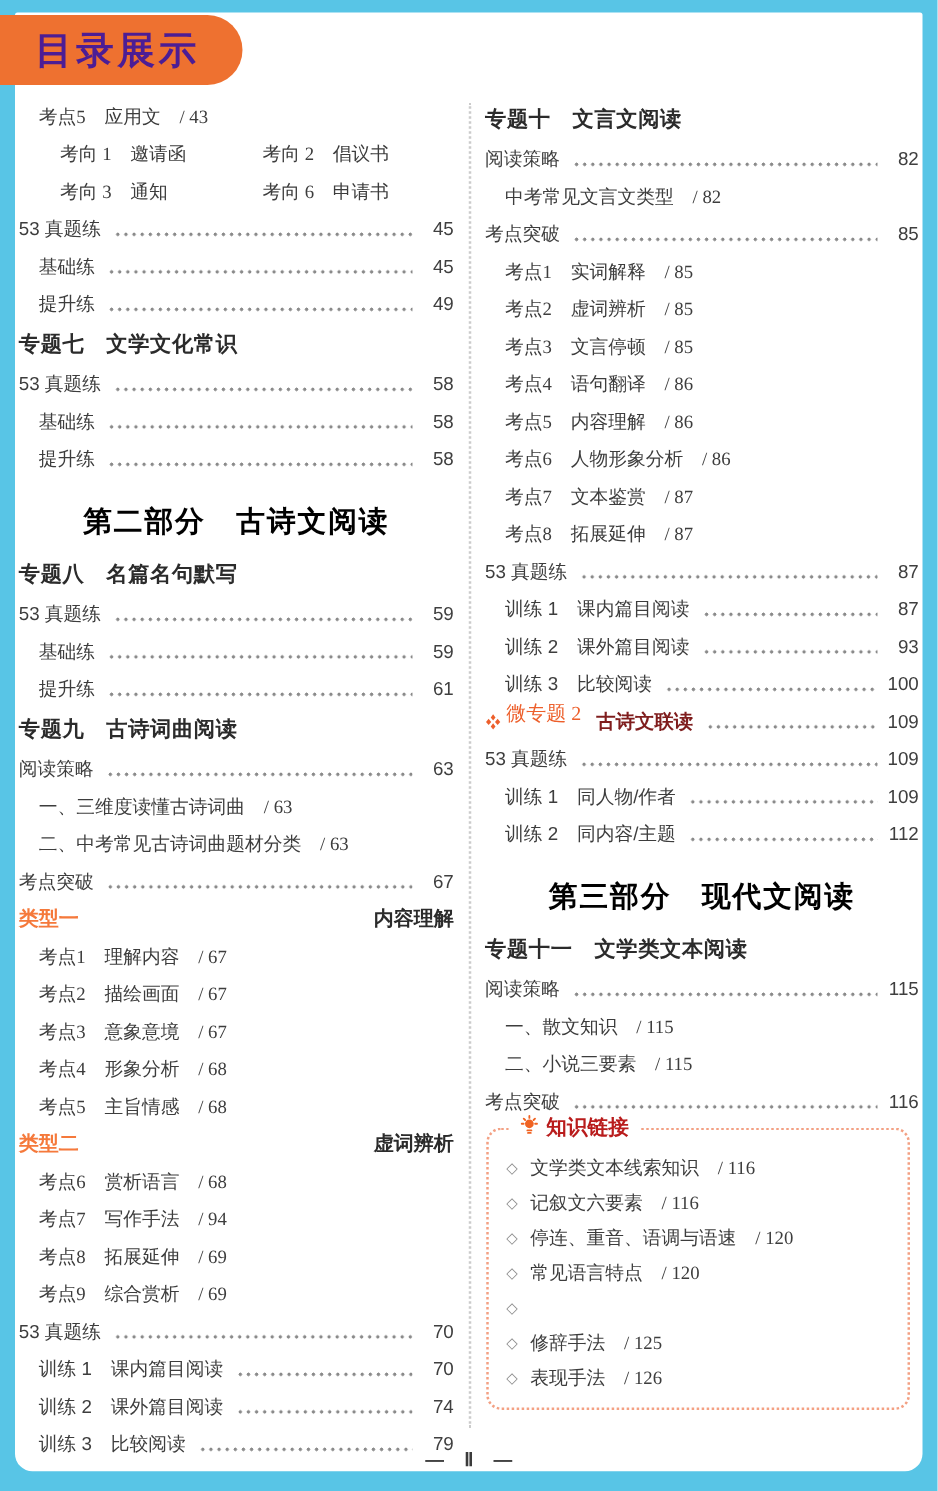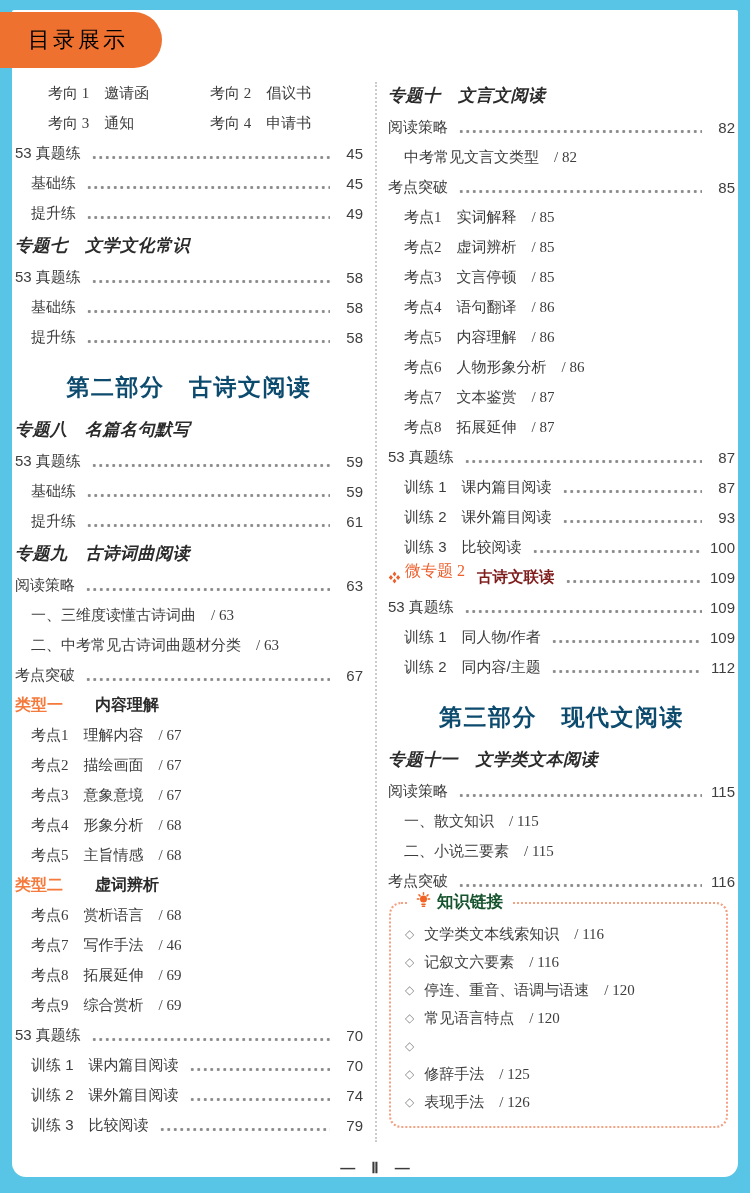--- a/index.html
+++ b/index.html
@@ -12,21 +12,21 @@
   .card{
     position:absolute;left:12px;top:10px;width:726px;height:1167px;
     background:#ffffff;border-radius:2px 2px 14px 14px;
   }
   .badge{
     position:absolute;left:0;top:12px;height:56px;
     padding:0 34px 0 28px;background:#ee7130;
     border-radius:0 30px 30px 0;
     display:flex;align-items:center;z-index:5;
   }
-  .badge span{color:#000000;font-size:22px;font-weight:normal;letter-spacing:3px;}
+  .badge span{color:#4c1d95;font-size:30px;font-weight:bold;letter-spacing:3px;}
 
   .col{position:absolute;top:78px;}
   .col-left{left:15px;width:348px;}
   .col-right{left:388px;width:347px;}
   .divider{
     position:absolute;left:375px;top:82px;height:1060px;width:0;
     border-left:2px dotted #cbcbcb;
   }
 
   .row{
@@ -42,47 +42,47 @@
     background-size:6.5px 5px;background-repeat:repeat-x;background-position:left center;
     min-width:20px;
   }
   .pg{min-width:26px;text-align:right;color:#3f3f3f;}
 
   .pair{padding-left:33px;}
   .pair .pa{display:inline-block;width:162px;}
 
   .topic{
     height:34px;display:flex;align-items:center;
-    font-weight:bold;font-size:17px;color:#2b2b2b;white-space:nowrap;letter-spacing:0.5px;font-style:italic;
+    font-weight:bold;font-size:17px;color:#2b2b2b;white-space:nowrap;letter-spacing:0.5px;
   }
   .chapter{
     height:60px;padding-top:10px;box-sizing:border-box;
     display:flex;align-items:center;justify-content:center;
-    font-weight:bold;font-size:23px;color:#0c4a6e;letter-spacing:1.5px;white-space:nowrap;
+    font-weight:bold;font-size:23px;color:#000000;letter-spacing:1.5px;white-space:nowrap;
   }
   .typeRow{
-    height:30px;display:flex;align-items:center;justify-content:flex-start;
-    gap:32px;font-weight:bold;font-size:16px;white-space:nowrap;
+    height:30px;display:flex;align-items:center;justify-content:space-between;
+    gap:6px;font-weight:bold;font-size:16px;white-space:nowrap;
   }
   .typeTag{color:#f5793b;}
   .typeTitle{color:#2b2b2b;}
 
   .microTag{color:#ed5f2b;font-family:"Liberation Serif",serif;margin:0 12px 12px 4px;font-size:16px;}
   .microTitle{font-weight:bold;color:#7f1d1d;font-size:15.5px;}
   .micro-icon{display:flex;align-items:center;}
 
   .kbox{
     margin:6px 0 0 1px;width:339px;box-sizing:border-box;
     border:2px dotted #f3a083;border-radius:12px;
     padding:16px 8px 10px 14px;position:relative;background:#fff;
   }
   .kboxTitle{
     position:absolute;top:-13px;left:16px;background:#ffffff;
     padding:0 9px;display:flex;align-items:center;gap:6px;
-    color:#14532d;font-weight:bold;font-size:16.5px;white-space:nowrap;
+    color:#b91c1c;font-weight:bold;font-size:16.5px;white-space:nowrap;
   }
   .kitem{
     display:flex;align-items:center;height:28px;gap:10px;
     font-family:"Liberation Serif",serif;font-size:15px;color:#3d3d3d;white-space:nowrap;
   }
   .kdiamond{color:#8e8e8e;font-size:12px;font-family:"DejaVu Sans",sans-serif;}
 
   .footer{
     position:absolute;left:0;right:0;bottom:16px;text-align:center;
     font-size:15px;color:#3b3b3b;word-spacing:12px;font-weight:bold;
@@ -93,27 +93,30 @@
 
 <div class="card"></div>
 
 <div class="badge">
   <span>目录展示</span>
 </div>
 
 <div class="divider"></div>
 
 <div class="col col-left" id="col-left">
+    <div class="row kai ind1">
+      <span class="lbl">考点5　应用文　/ 43</span>
+    </div>
     <div class="row kai pair">
       <span class="pa">考向 1　邀请函</span>
       <span class="pb">考向 2　倡议书</span>
     </div>
     <div class="row kai pair">
       <span class="pa">考向 3　通知</span>
-      <span class="pb">考向 4　申请书</span>
+      <span class="pb">考向 6　申请书</span>
     </div>
     <div class="row ind0">
       <span class="lbl">53 真题练</span>
       <span class="leader"></span>
       <span class="pg">45</span>
     </div>
     <div class="row ind1">
       <span class="lbl">基础练</span>
       <span class="leader"></span>
       <span class="pg">45</span>
@@ -201,21 +204,21 @@
       <span class="lbl">考点5　主旨情感　/ 68</span>
     </div>
     <div class="typeRow">
       <span class="typeTag">类型二</span>
       <span class="typeTitle">虚词辨析</span>
     </div>
     <div class="row kai ind1">
       <span class="lbl">考点6　赏析语言　/ 68</span>
     </div>
     <div class="row kai ind1">
-      <span class="lbl">考点7　写作手法　/ 46</span>
+      <span class="lbl">考点7　写作手法　/ 94</span>
     </div>
     <div class="row kai ind1">
       <span class="lbl">考点8　拓展延伸　/ 69</span>
     </div>
     <div class="row kai ind1">
       <span class="lbl">考点9　综合赏析　/ 69</span>
     </div>
     <div class="row ind0">
       <span class="lbl">53 真题练</span>
       <span class="leader"></span>

